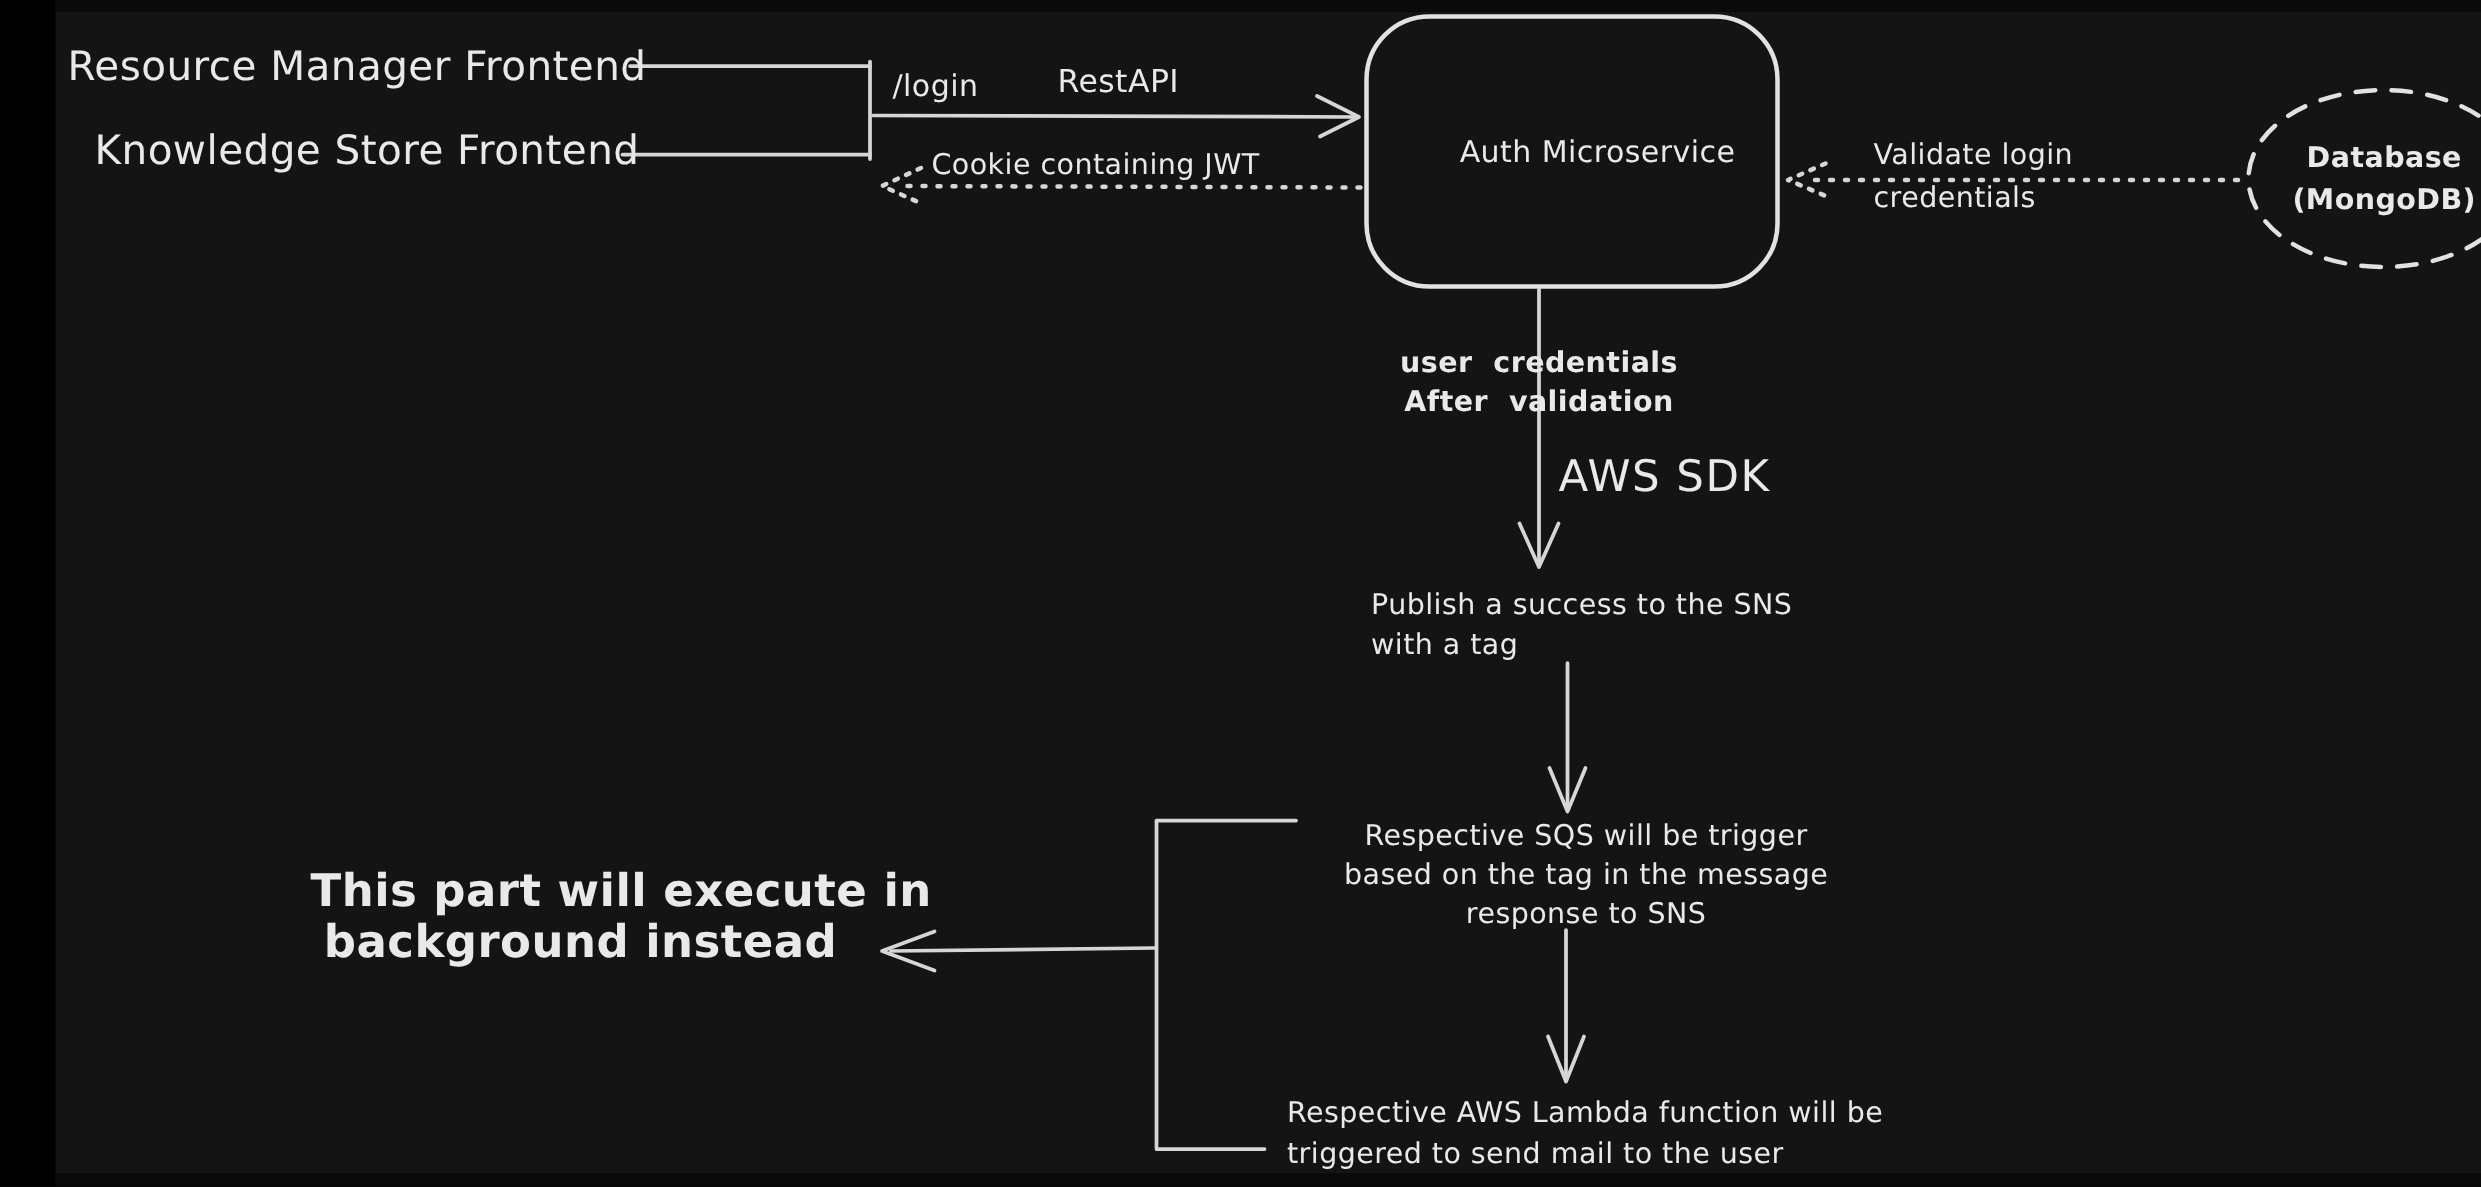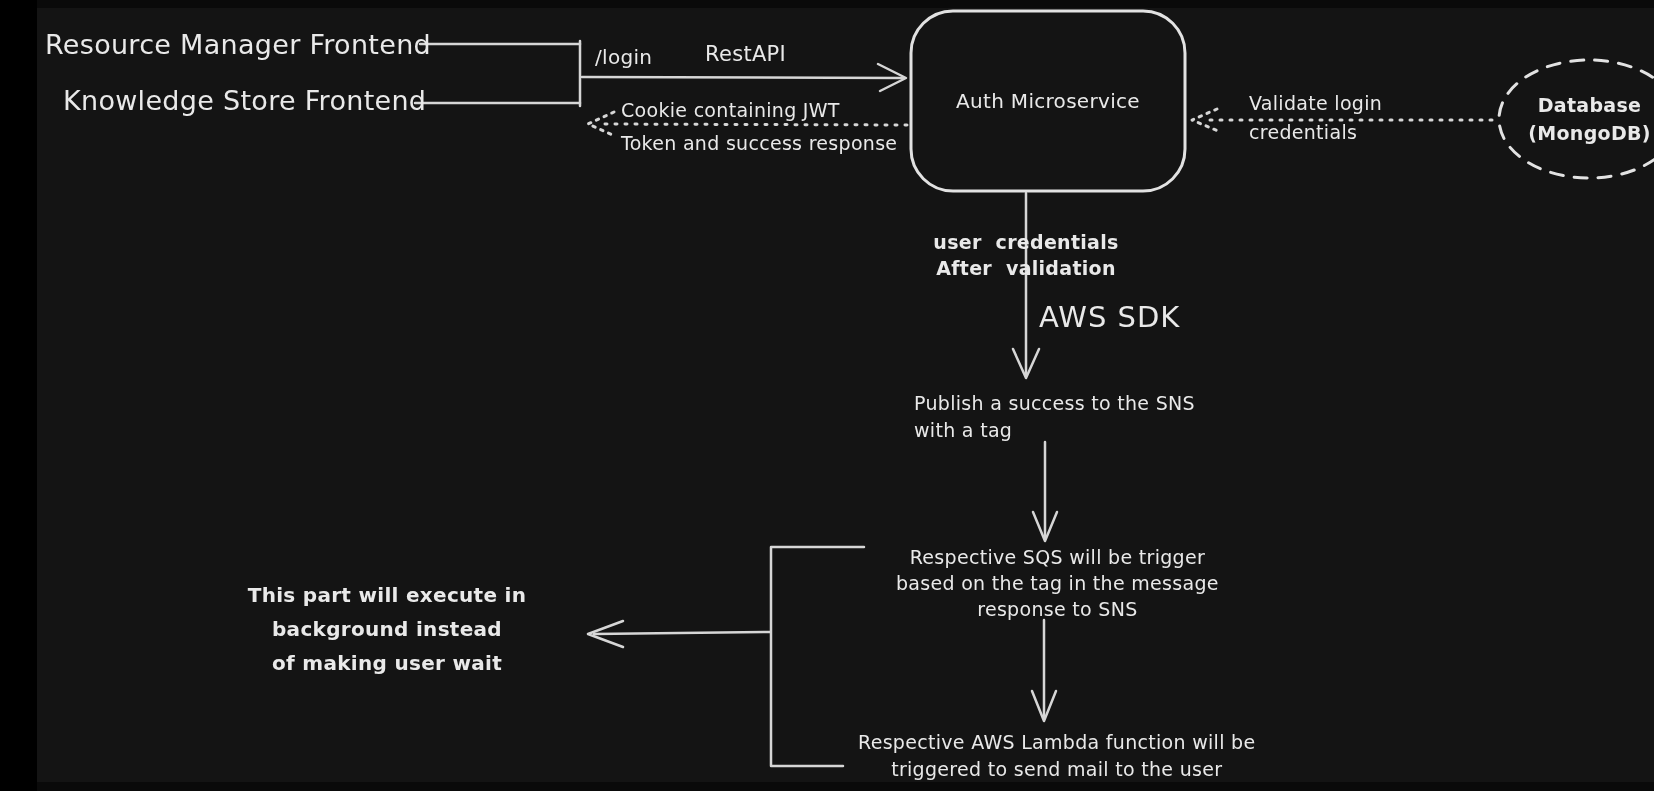--- a/index.html
+++ b/index.html
@@ -30,20 +30,21 @@
     position:absolute;color:var(--text);
     letter-spacing:.3px;white-space:nowrap;
   }
   .big{font-size:27px;}
   .lbl{font-size:19px;}
   .ctr{text-align:center;font-weight:bold;}
   #auth-label{
     left:874px;top:11px;width:274px;height:180px;
     display:flex;align-items:center;justify-content:center;
     font-size:20px;
+    padding-left:17px;
   }
   #db-label{
     left:1462px;top:60px;width:181px;height:118px;
     display:flex;flex-direction:column;align-items:center;justify-content:center;
     line-height:28px;
   }
 </style>
 </head>
 <body>
 
@@ -109,21 +110,20 @@
   </svg>
 
   <div class="t big" style="left:8px;top:29px;">Resource Manager Frontend</div>
   <div class="t big" style="left:26px;top:85px;">Knowledge Store Frontend</div>
 
   <div class="t" style="left:558px;top:45px;font-size:20px;">/login</div>
   <div class="t" style="left:668px;top:42px;font-size:21px;">RestAPI</div>
 
   <div class="t lbl" style="left:584px;top:94px;line-height:33px;">
     <div>Cookie containing JWT</div>
-    <div>Token and success response</div>
   </div>
 
   <div class="t" id="auth-label">Auth Microservice</div>
 
   <div class="t lbl" style="left:1212px;top:89px;line-height:29px;">
     <div>Validate login</div>
     <div>credentials</div>
   </div>
 
   <div class="t lbl ctr" id="db-label">
@@ -142,24 +142,23 @@
     <div>Publish a success to the SNS</div>
     <div>with a tag</div>
   </div>
 
   <div class="t lbl" style="left:859px;top:544px;line-height:26px;text-align:center;">
     <div>Respective SQS will be trigger</div>
     <div>based on the tag in the message</div>
     <div>response to SNS</div>
   </div>
 
-  <div class="t lbl" style="left:821px;top:729px;line-height:27px;text-align:center;">
+  <div class="t lbl" style="left:821px;top:729px;line-height:27px;">
     <div>Respective AWS Lambda function will be</div>
     <div>triggered to send mail to the user</div>
   </div>
 
-  <div class="t ctr" style="left:170px;top:578px;width:360px;font-size:20px;line-height:34px;">
+  <div class="t ctr" style="left:170px;top:578px;width:360px;font-size:30px;line-height:34px;">
     <div>This part will execute in</div>
     <div>background instead</div>
-    <div>of making user wait</div>
   </div>
 
 </div>
 
 </body></html>

